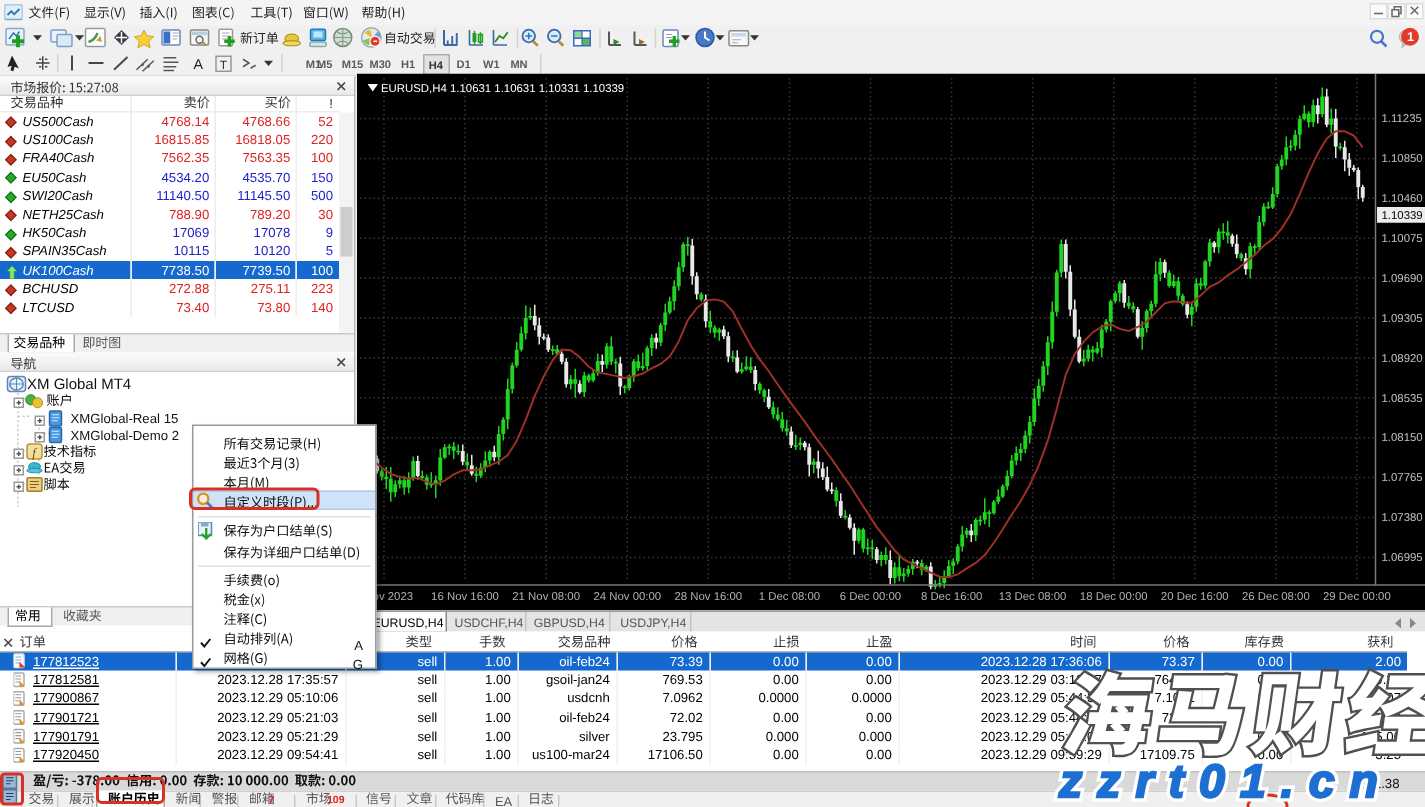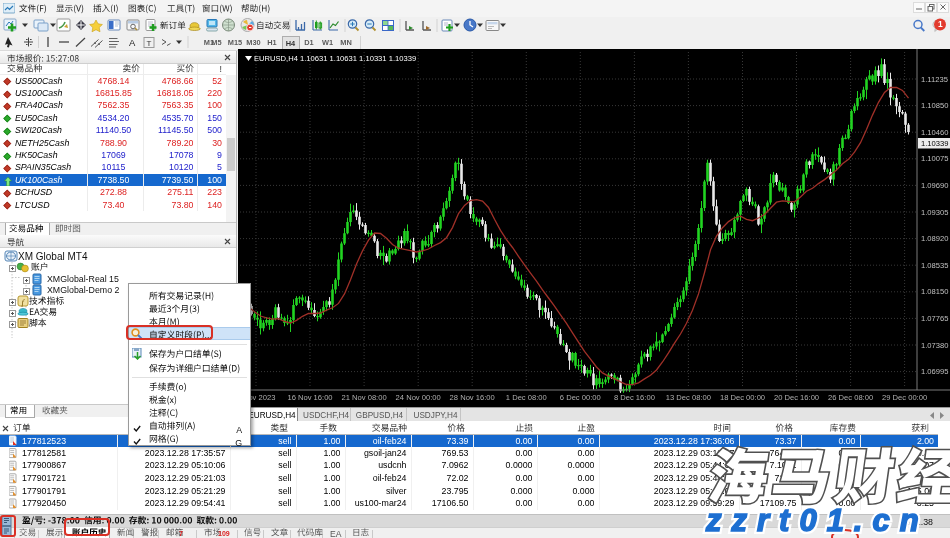--- a/index.html
+++ b/index.html
@@ -11,21 +11,21 @@
 #tb2 { left:0; top:34px; width:950px; height:17px; background:#f0f0f0; border-bottom:1px solid #dadada; }
 .sep { position:absolute; top:2px; width:1px; height:13px; background:#d2d2d2; }
 .tfbtn { position:absolute; top:1.5px; width:18px; height:14px; font-size:7.4px; font-weight:bold; color:#5a5a5a; text-align:center; line-height:14px; }
 .tfbtn.on { background:#e2e2e2; border:1px solid #adadad; color:#333; }
 #mw { left:0; top:51px; width:237px; height:184px; background:#fff; border-right:1px solid #b4b4b4; }
 .phead { position:relative; height:13px; background:linear-gradient(#fbfbfb,#e9e9e9); border-bottom:1px solid #d0d0d0; }
 table.mwt { border-collapse:collapse; width:226px; table-layout:fixed; }
 table.mwt td { font-size:8.8px; height:12.4px; padding:0; white-space:nowrap; overflow:hidden; }
 table.mwt tr.hd td { height:10px; border-bottom:1px solid #ededed; }
 table.mwt .c0 { width:87px;font-style:italic; }
-table.mwt .c1 { width:56px; text-align:center; padding-right:3px; border-left:1px solid #ececec;margin-top:36px;}
+table.mwt .c1 { width:56px; text-align:right; padding-right:3px; border-left:1px solid #ececec;margin-top:36px;}
 table.mwt .c2 { width:54px; text-align:right; padding-right:3px; border-left:1px solid #ececec;}
 table.mwt .c3 { width:29px; text-align:right; padding-right:4px; border-left:1px solid #ececec;}
 .rp { color:#d22; } .bp { color:#22c; }
 .selrow td { background:#1568ce; color:#fff !important; }
 .sym { display:inline-block; vertical-align:top; color:#000; padding-left:15px;}
 .selrow .sym { color:#fff; }
 .dia { position:absolute; width:6.5px; height:6.5px; margin:2.5px 0 0 4px; transform:rotate(45deg) scale(.8); }
 .dred { background:#c03826; border:1px solid #8c2014;} .dgrn { background:#2aa82a; border:1px solid #117711;}
 #mwsb { position:absolute; right:0px; top:24px; width:10px; height:157px; background:#f3f3f3; }
 #mwsbt { position:absolute; right:1px; top:87px; width:8px; height:33px; background:#cdcdcd; }
@@ -38,21 +38,21 @@
 .ebox:after { content:""; position:absolute; left:2px; top:1px; width:1px; height:3px; background:#555; }
 #chartinfo { left:254px; top:54px; color:#fff; font-size:7.6px; }
 #ctabs { left:238px; top:407px; width:712px; height:14px; background:#e4e4e4; border-top:1px solid #999; }
 .ctab { position:absolute; top:0; height:14px; font-size:8.2px; color:#555; text-align:center; padding-top:2.5px; border-right:1px solid #c4c4c4; }
 .ctab.act { background:#fff; color:#000; border:1px solid #888; border-top:none; }
 #bottom { left:0; top:421px; width:950px; height:117px; background:#fff; }
 table.ot { border-collapse:collapse; width:938px; table-layout:fixed; }
 table.ot td { font-size:8.8px; height:12.6px; padding:0 4px 0 0; white-space:nowrap; text-align:right; color:#000; border-left:1px solid #f0f0f0;}
 table.ot tr.hdr td { border-bottom:1px solid #b9b9b9; border-left:none; height:13px;}
 table.ot tr.sel td { background:#1568ce; color:#fff; }
-table.ot td.lft { text-align:left; padding:0 0 0 22px; border-left:none;}
+table.ot td.lft { text-align:left; padding:0 0 0 22px; border-left:none;text-decoration:underline;}
 #sumrow { left:0; top:514px; width:950px; height:13px; background:#d9d9d9; border-top:1px solid #c0c0c0; }
 #btabs { left:0; top:527px; width:950px; height:11px; background:#f0f0f0; border-top:1px solid #cfcfcf; }
 .btab { position:absolute; top:-1px; height:12px; }
 .btab.act { background:#fff; border:1px solid #a9a9a9; border-top:none; }
 .bsep { position:absolute; top:2px; width:1px; height:8px; background:#c9c9c9; }
 .badge { position:absolute; color:#d22; font-size:7px; font-weight:bold; z-index:7;}
 #cmenu { left:128px; top:283px; width:123px; height:163px; background:#fff; border:1px solid #9a9a9a; box-shadow:2px 2px 3px rgba(0,0,0,.35); z-index:50; }
 .mhl { position:absolute; left:129px; top:327px; width:121px; height:13px; background:#cfe3f8; border-top:1px solid #aacbec; border-bottom:1px solid #aacbec; z-index:51;}
 .msep { position:absolute; left:3px; width:115px; height:1px; background:#e0e0e0; }
 .mshort { position:absolute; right:8px; font-size:8.8px; color:#111; }

